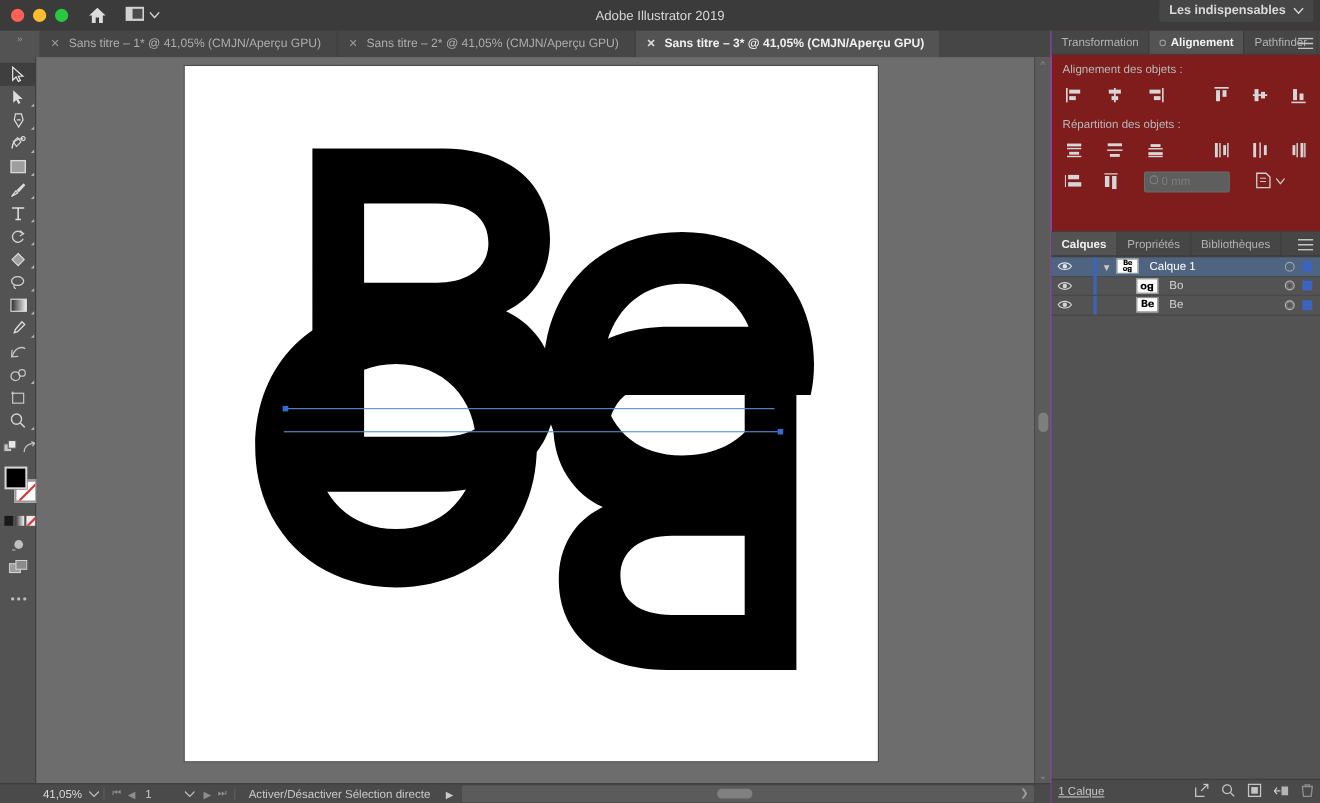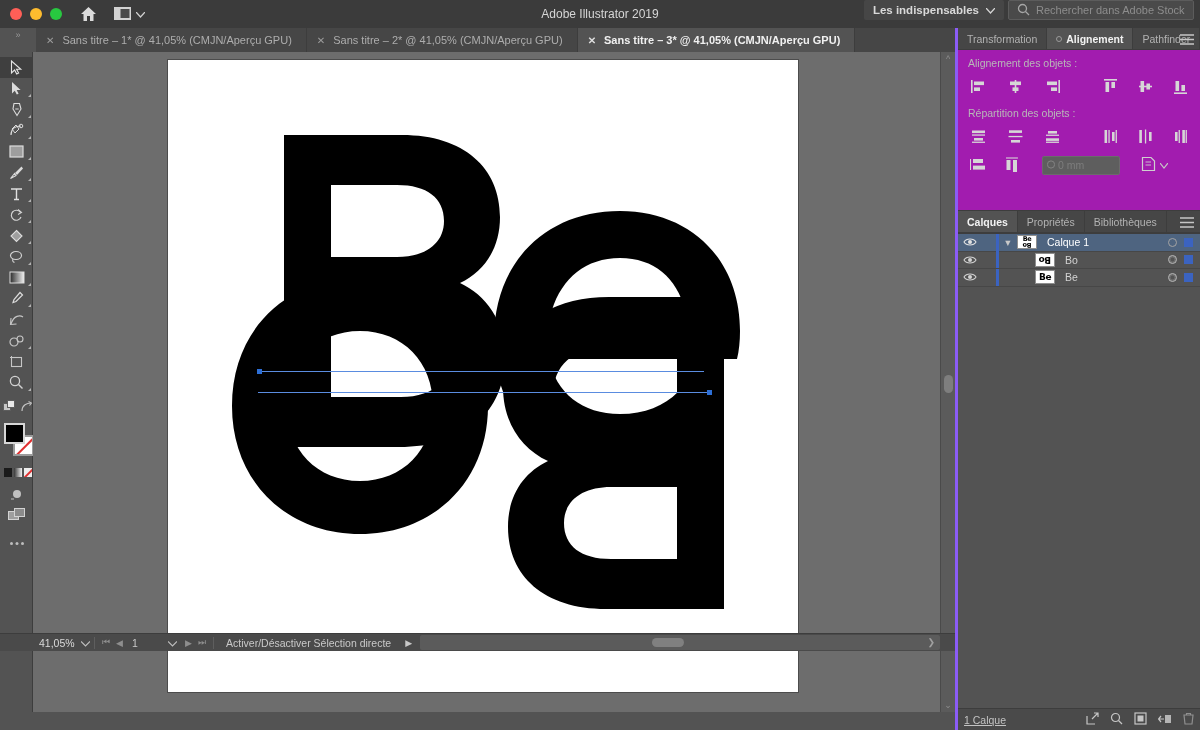--- a/index.html
+++ b/index.html
@@ -5,21 +5,21 @@
   * { box-sizing: border-box; margin: 0; padding: 0; }
   html, body {
     width: 1200px; height: 730px;
     background: #535353;
     font-family: "Liberation Sans", sans-serif;
     font-size: 11px;
     color: #c9c9c9;
     overflow: hidden;
     -webkit-font-smoothing: antialiased;
   }
-  #app { position: relative; width: 1200px; height: 651px; }
+  #app { position: relative; width: 1200px; height: 730px; }
 
   
   .titlebar {
     position: absolute; left: 0; top: 0; width: 1200px; height: 28px;
     background: #3b3b3b;
     display: flex; align-items: center;
   }
   .traffic { display: flex; align-items: center; gap: 8px; padding-left: 10px; }
   .dot { width: 12px; height: 12px; border-radius: 50%; }
   .dot.red { background: #ff5f57; }
@@ -125,21 +125,21 @@
     background: #5b5b5b; border-left: 1px solid #4a4a4a;
   }
   .vthumb {
     position: absolute; left: 3px; width: 9px; border-radius: 5px; background: #7e7e7e;
   }
   .scroll-arrow { color: #8e8e8e; font-size: 9px; text-align: center; }
 
   
   .rpanel {
     position: absolute; right: 0; top: 28px; width: 245px; height: 702px;
-    background: #a21caf; border-left: 3px solid #8b5cf6;
+    background: #7f1d1d; border-left: 1px solid #8b5cf6;
   }
   .ptabs {
     display: flex; align-items: stretch; height: 22px; background: #464646;
     border-bottom: 1px solid #3d3d3d; position: relative;
   }
   .ptab {
     display: flex; align-items: center; gap: 4px;
     padding: 0 9px; font-size: 10.5px; color: #b2b2b2;
     border-right: 1px solid #3d3d3d;
   }
@@ -258,29 +258,20 @@
     </div>
     <div class="titlebar-title">Adobe Illustrator 2019</div>
     <div class="tb-right">
       <div class="ws-switch">
         <span>Les indispensables</span>
         <span>
           <svg width="9" height="6" viewBox="0 0 9 6">
               <path d="M0 0 L4.5 5 L9 0" stroke="#d5d5d5" stroke-width="1.3" fill="none"></path>
             </svg>
         </span>
-      </div>
-      <div class="stock-search">
-        <span>
-          <svg width="13" height="13" viewBox="0 0 13 13">
-              <circle cx="5.5" cy="5.5" r="4" stroke="#a6a6a6" stroke-width="1.3" fill="none"></circle>
-              <path d="M8.5 8.5 L12 12" stroke="#a6a6a6" stroke-width="1.3"></path>
-            </svg>
-        </span>
-        <span>Rechercher dans Adobe Stock</span>
       </div>
     </div>
   </div>
 
   <div class="tabbar">
     <div class="tabgrip">»</div>
     <div class="tab">
       <span class="x">✕</span>
       <span>Sans titre – 1* @ 41,05% (CMJN/Aperçu GPU)</span>
     </div>

